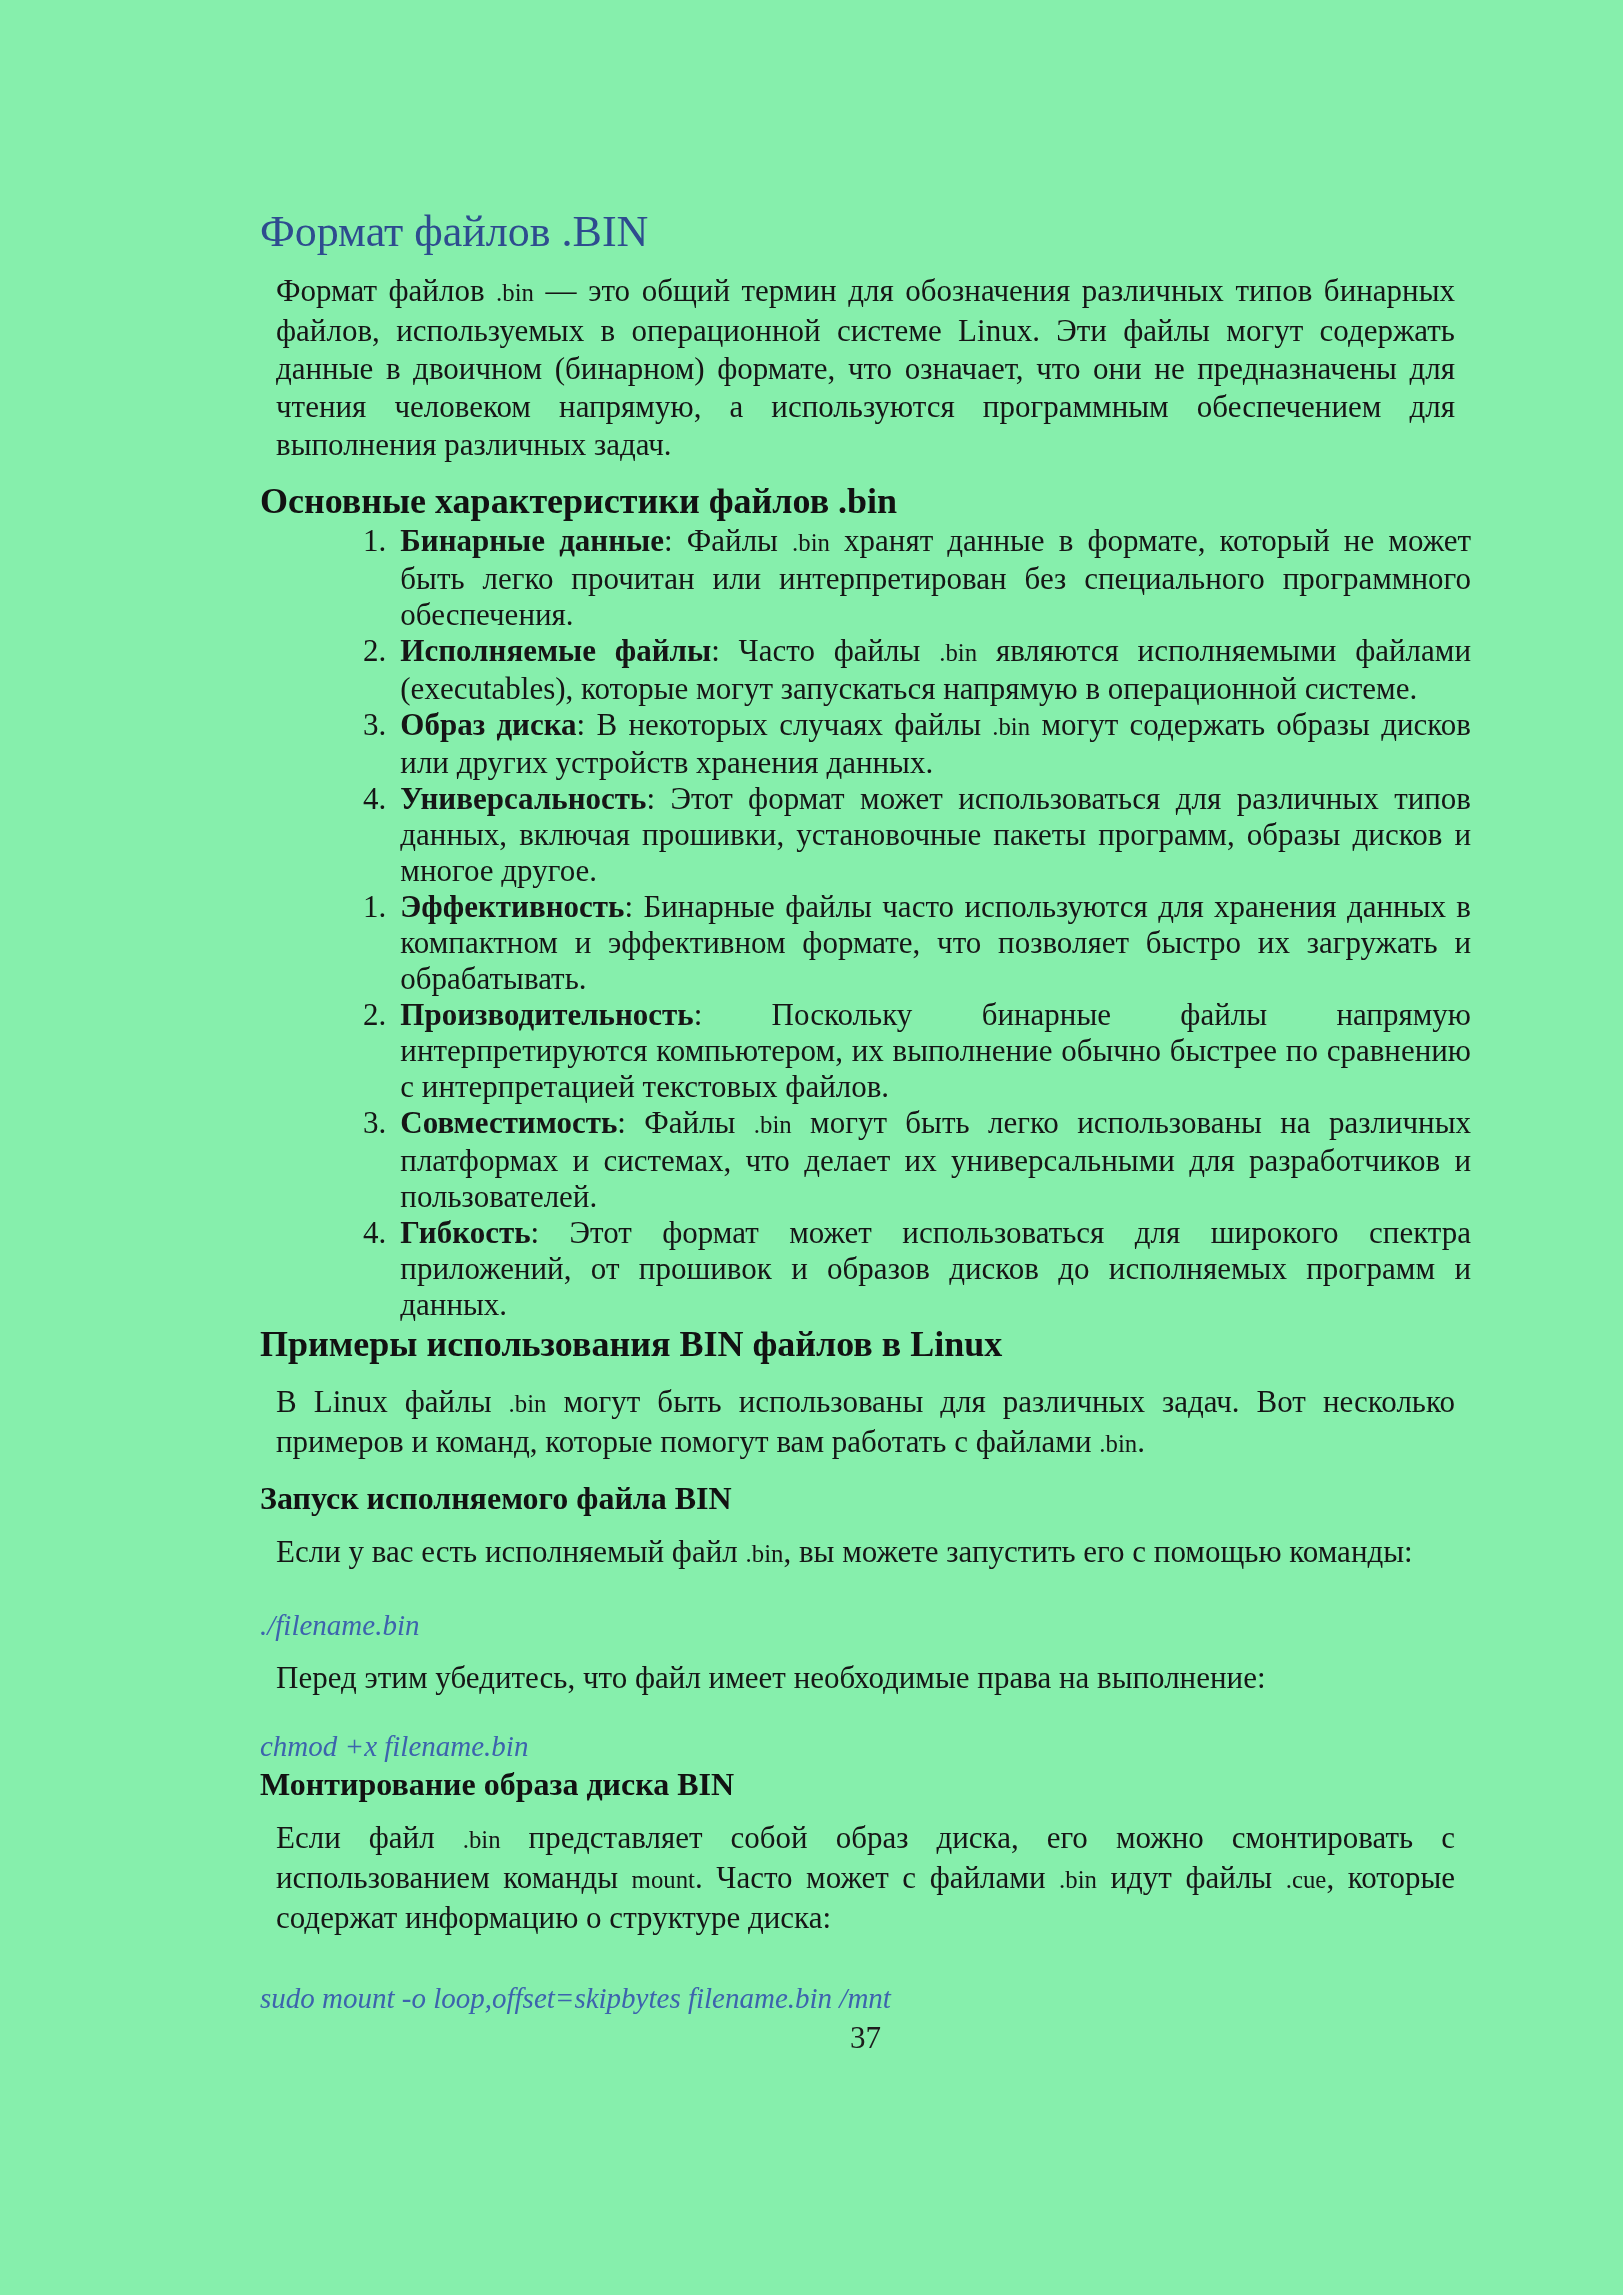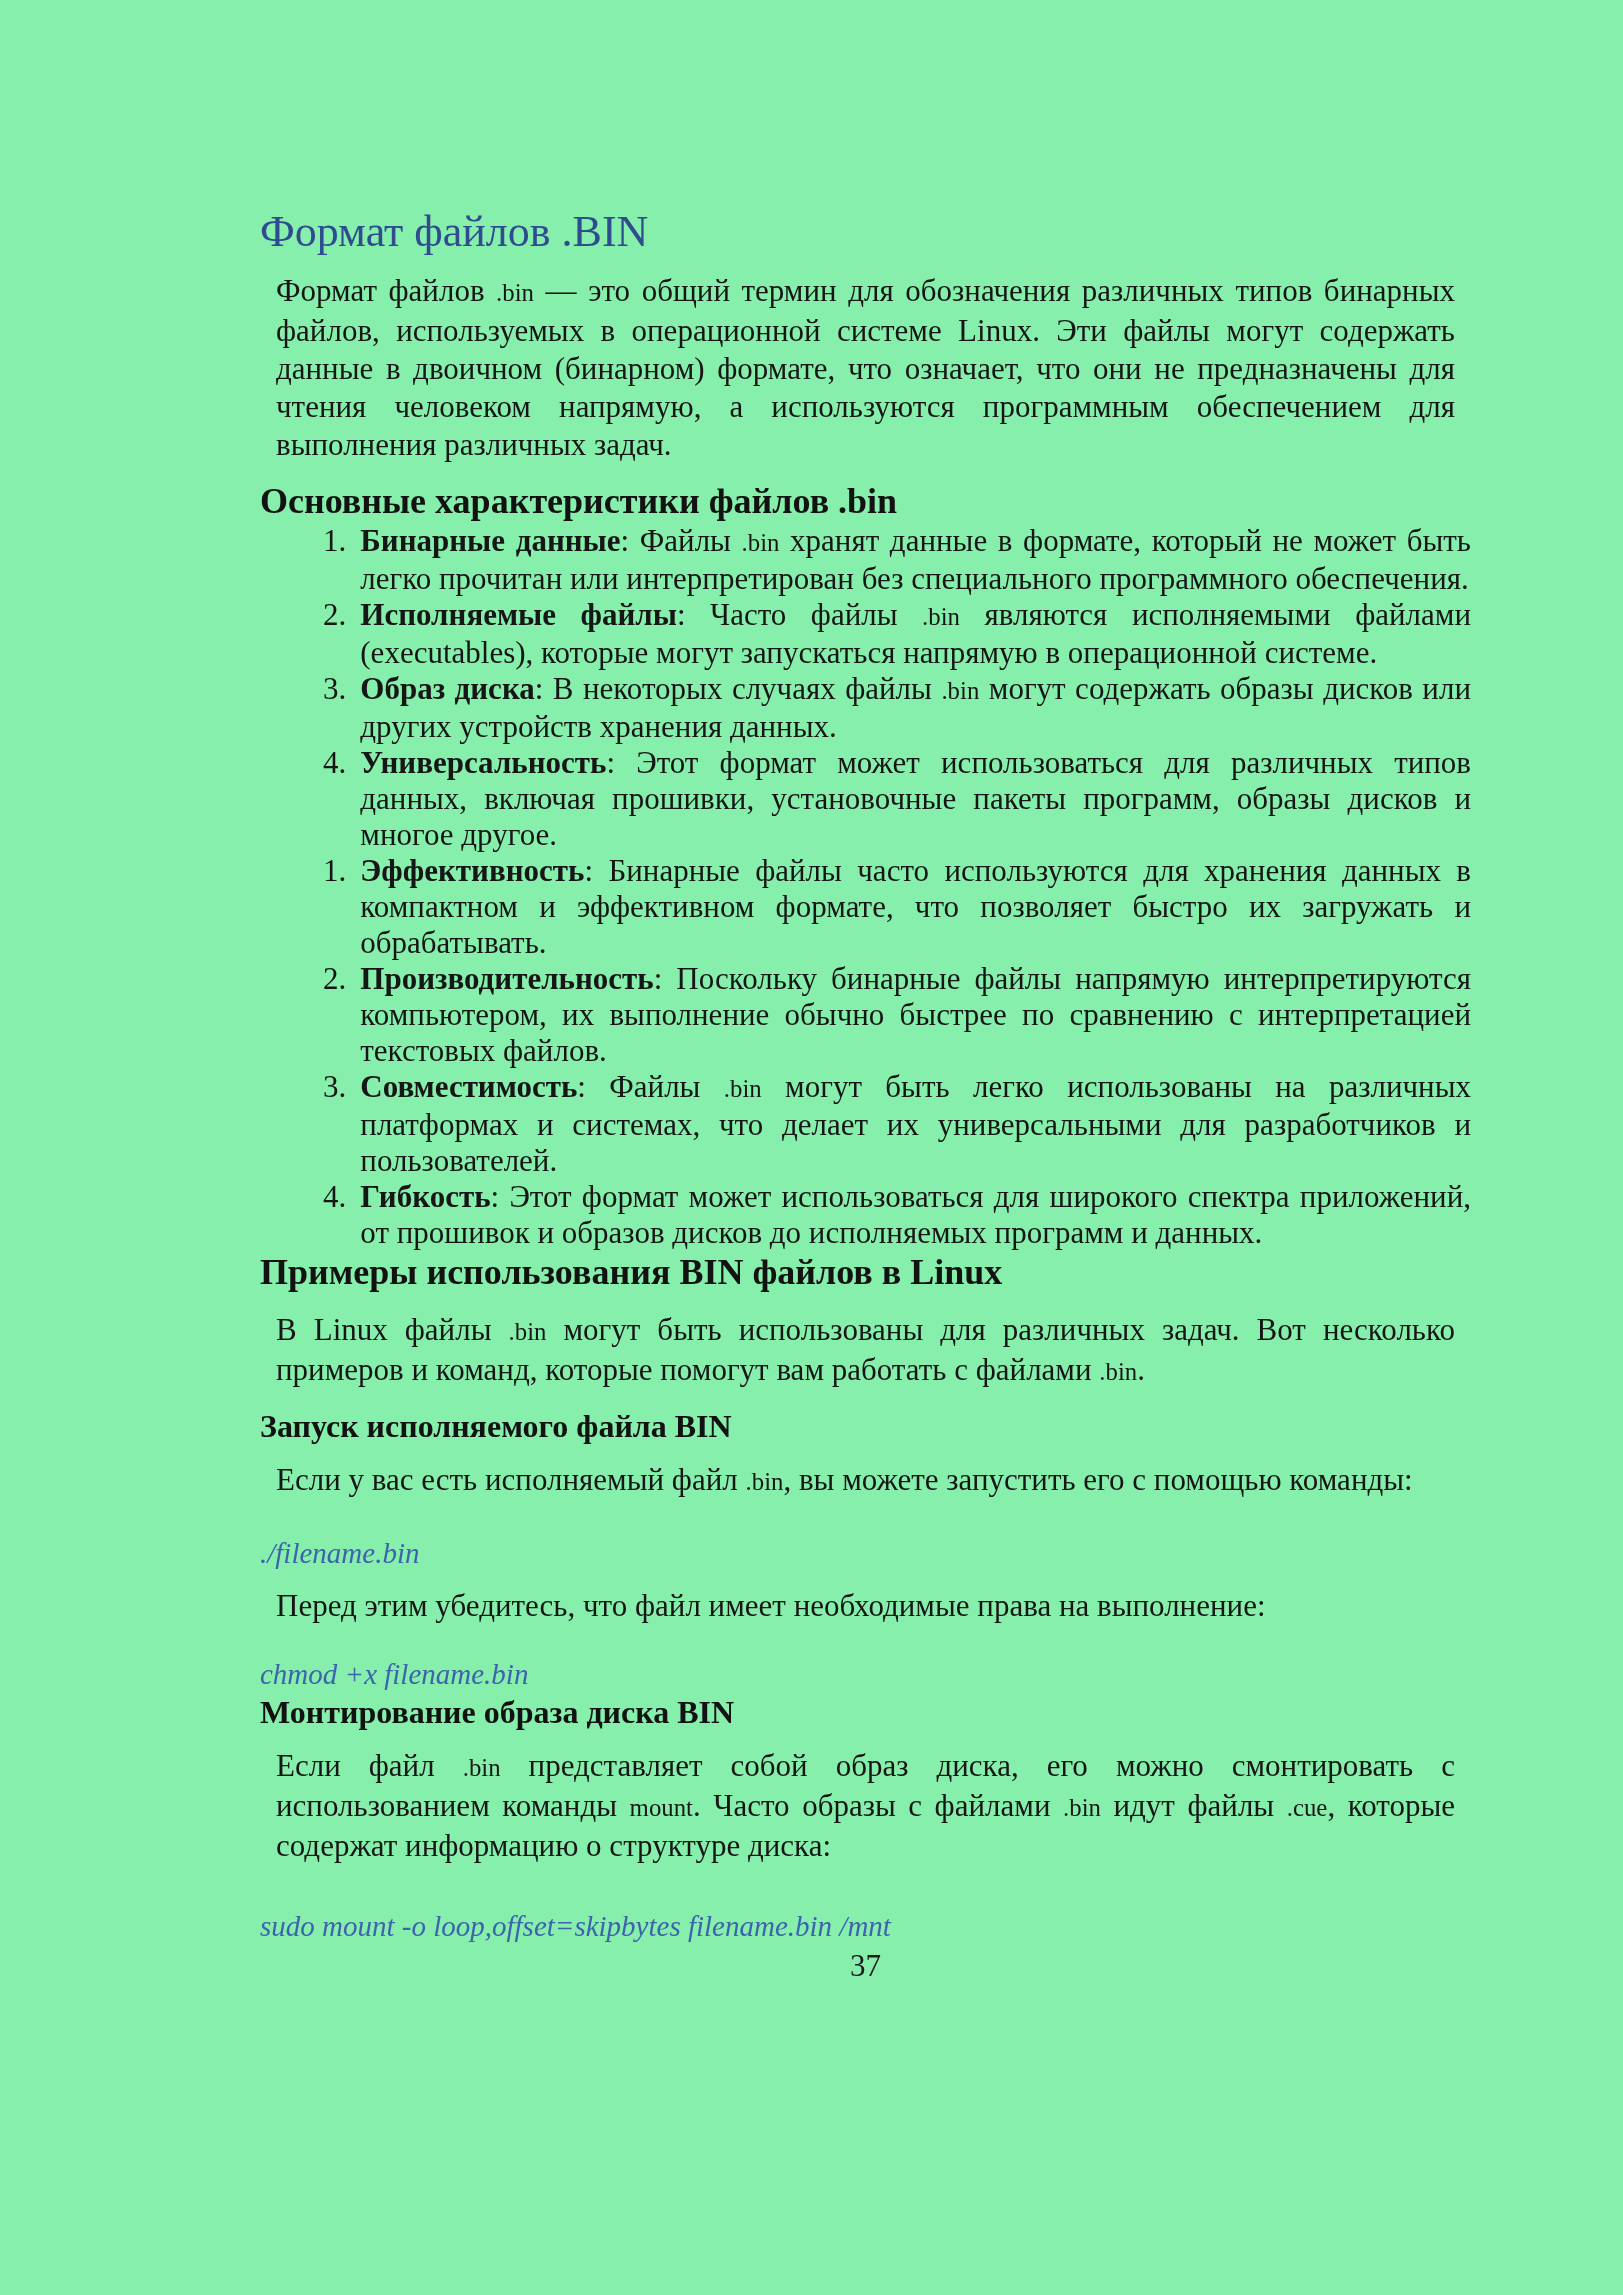--- a/index.html
+++ b/index.html
@@ -35,21 +35,21 @@
   }
   p.body {
     margin: 16px;
     font-size: 31px; line-height: 38px;
     text-align: justify;
   }
   ol.list {
     margin: 0; padding-left: 94px;
     font-size: 31px; line-height: 36px;
   }
-  ol.list li { text-align: justify; padding-left: 6.3px; }
+  ol.list li { text-align: justify; padding-left: 6.3px; margin-left: 40px; }
   .tt { font-size: 0.8em; }
   .code {
     margin: 0;
     font-size: 29px; line-height: 1.25;
     font-style: italic;
     color: var(--code-blue, #3d63ad);
   }
   .pagenum {
     margin: 0; text-align: center;
     font-size: 31px; line-height: 1.2; color: #1c1c1c;
@@ -109,21 +109,21 @@
     <p class="body mt-p3"><span>Если у вас есть исполняемый файл </span><span class="tt">.bin</span><span>, вы можете запустить его с помощью команды:</span></p>
 
     <p class="code mt-code1">./filename.bin</p>
 
     <p class="body mt-p4"><span>Перед этим убедитесь, что файл имеет необходимые права на выполнение:</span></p>
 
     <p class="code mt-code2">chmod +x filename.bin</p>
 
     <h3 class="h3 mt-h3b">Монтирование образа диска BIN</h3>
 
-    <p class="body mt-p5"><span>Если файл </span><span class="tt">.bin</span><span> представляет собой образ диска, его можно смонтировать с использованием команды </span><span class="tt">mount</span><span>. Часто образы с файлами </span><span class="tt">.bin</span><span> идут файлы </span><span class="tt">.cue</span><span>, которые содержат информацию о структуре диска:</span></p>
+    <p class="body mt-p5"><span>Если файл </span><span class="tt">.bin</span><span> представляет собой образ диска, его можно смонтировать с использованием команды </span><span class="tt">mount</span><span>. Часто может с файлами </span><span class="tt">.bin</span><span> идут файлы </span><span class="tt">.cue</span><span>, которые содержат информацию о структуре диска:</span></p>
 
     <p class="code mt-code3">sudo mount -o loop,offset=skipbytes filename.bin /mnt</p>
 
     <p class="pagenum mt-pagenum">37</p>
 
   </div>
 </div>
 
 
 </body></html>

